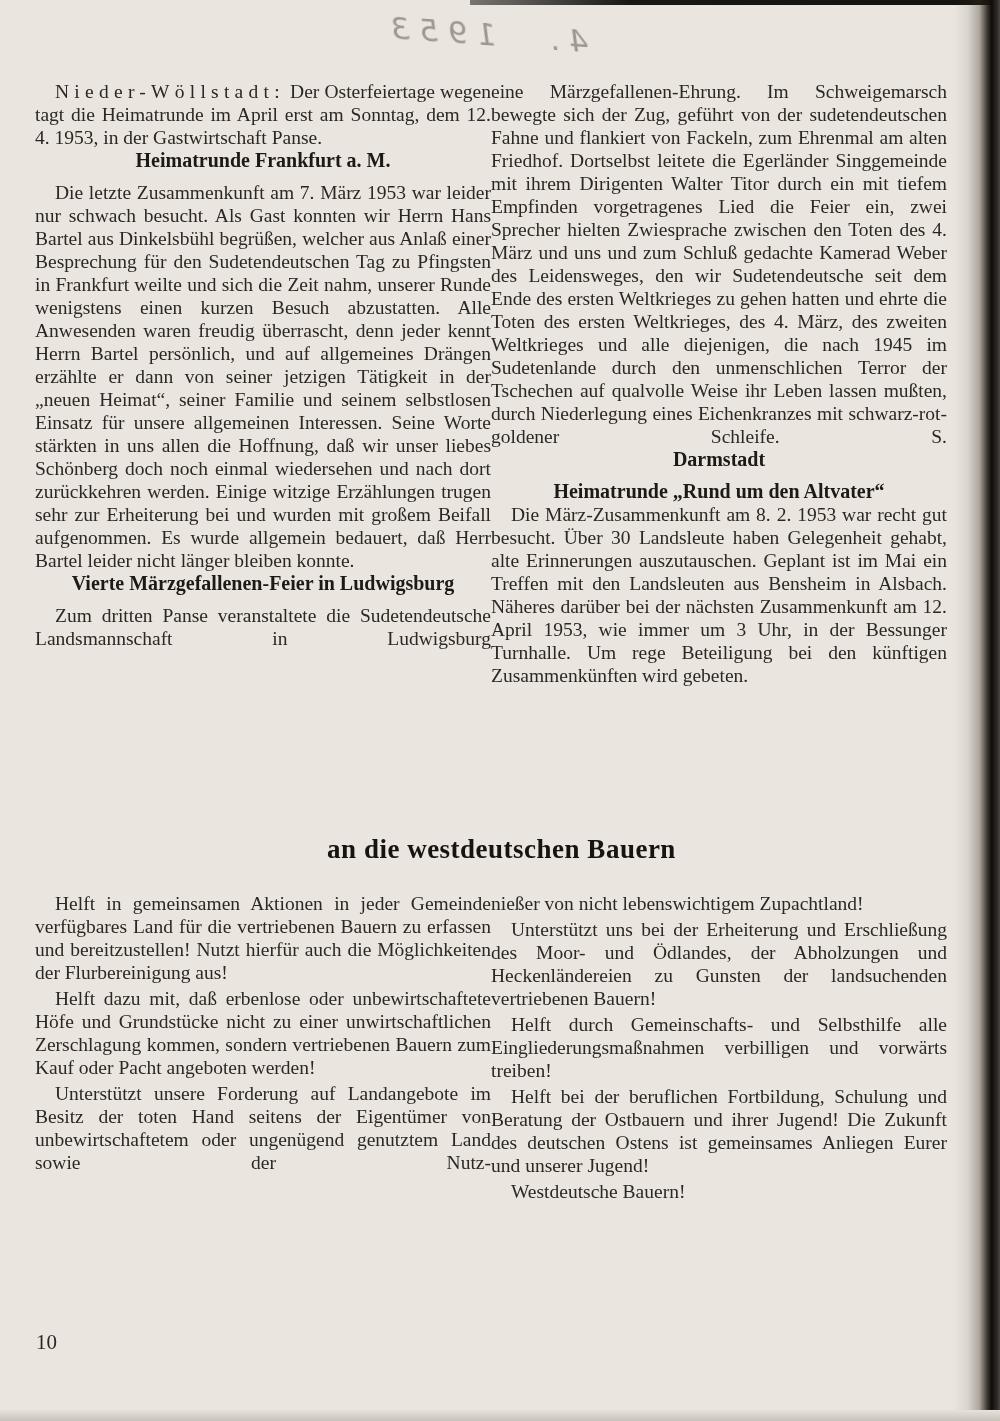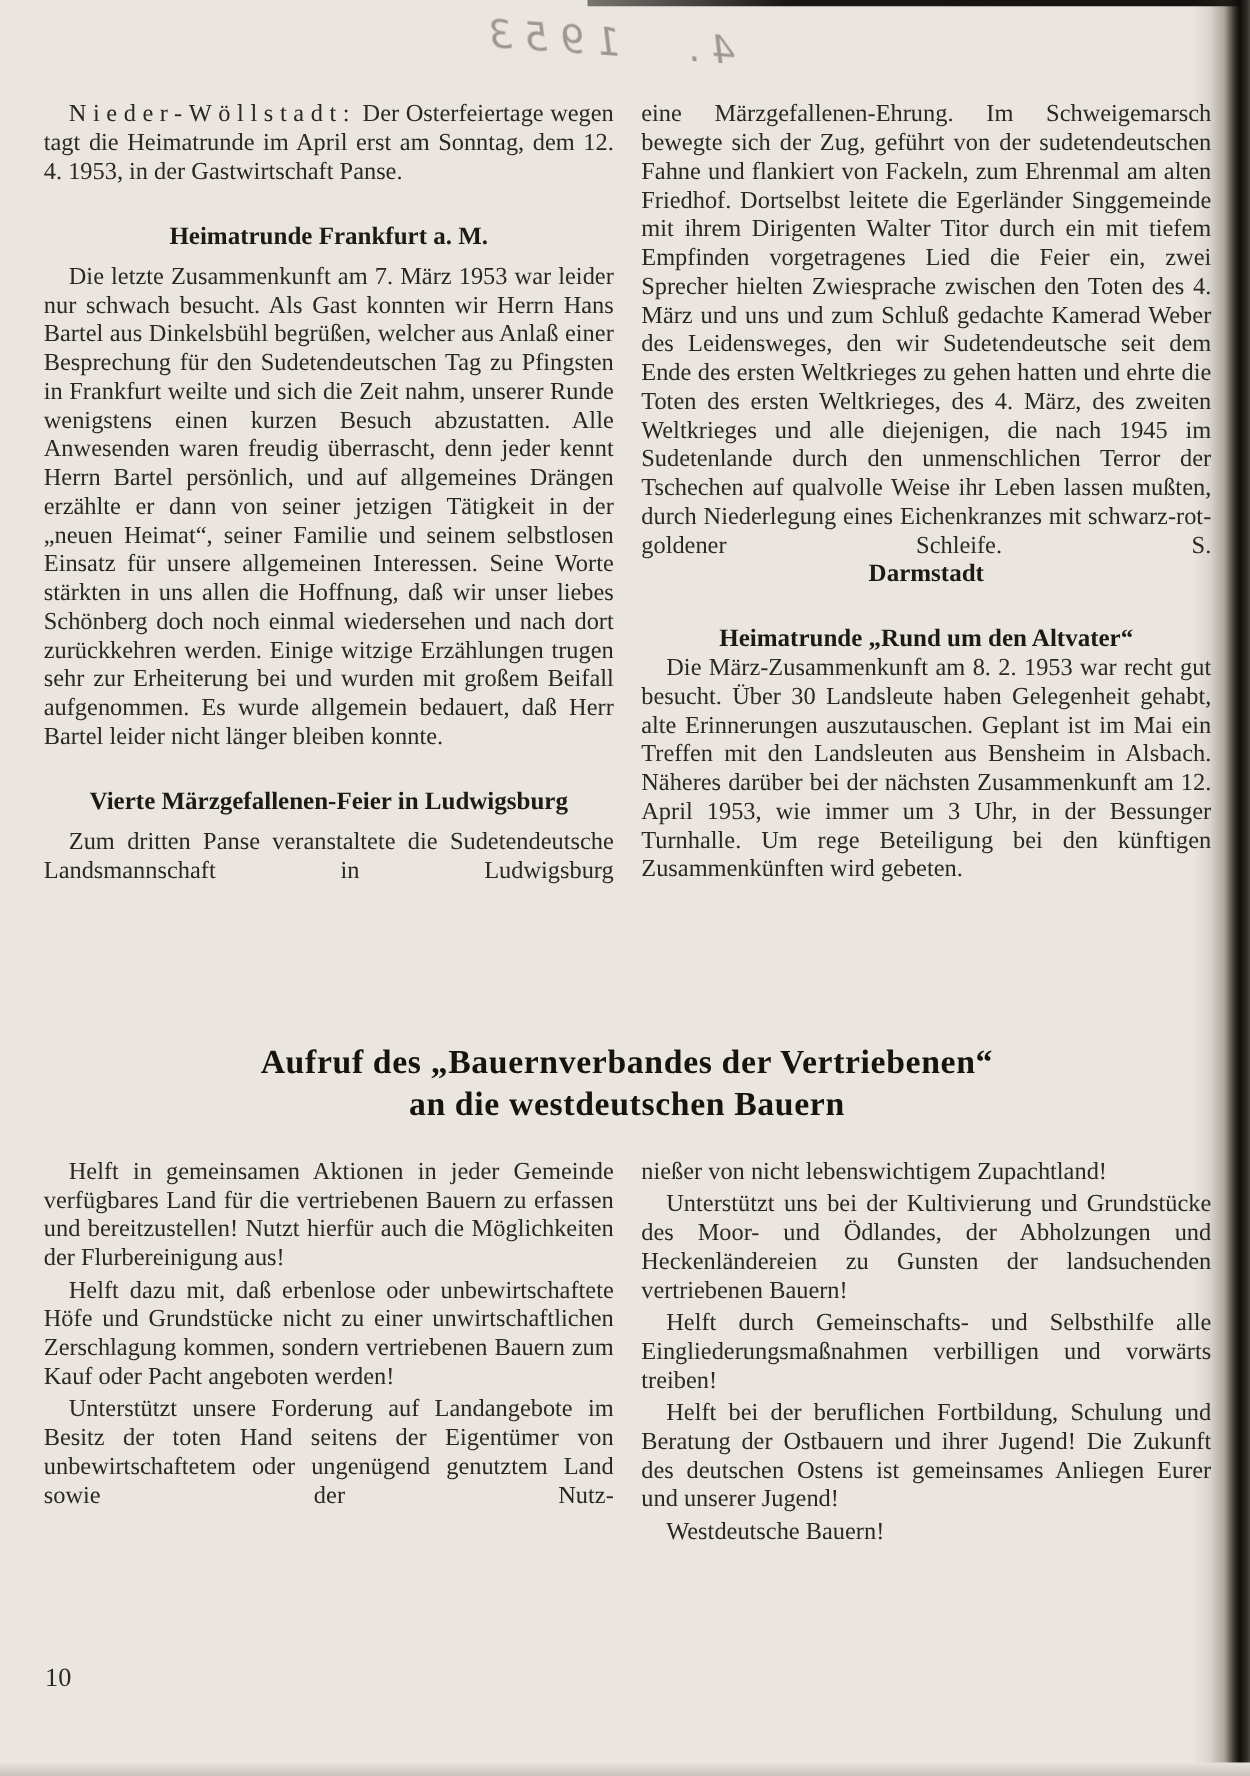--- a/index.html
+++ b/index.html
@@ -60,41 +60,40 @@
   }
   
   .content {
     position: absolute;
     top: 80px;
     left: 35px;
     width: 933px;
   }
   .row {
     display: flex;
-    gap: 22px;
     font-family: Liberation Serif, serif;
   }
   .row.top-row { min-height: 712px; }
   .col {
     width: 456px;
     flex: 0 0 456px;
   }
   .body-par {
     margin: 0;
     font-size: 19.5px;
     line-height: 23px;
     text-align: justify;
     hyphens: auto;
     -webkit-hyphens: auto;
   }
   .body-par.indent { text-indent: 20px; }
   .body-par.fill-last { text-align-last: justify; }
   .spaced { letter-spacing: 0.27em; }
   .col-heading {
-    margin: 29px 0 9px 0;
+    margin: 0 0 9px 0;
     font-size: 20px;
     line-height: 23px;
     font-weight: bold;
     text-align: center;
     color: #1d1a16;
   }
   .aufruf-heading {
     margin: 40px 0 26px 0;
     text-align: center;
     font-weight: bold;
@@ -141,33 +140,32 @@
       </div>
       <div class="col">
         <p class="body-par fill-last">eine Märzgefallenen-Ehrung. Im Schweigemarsch bewegte sich der Zug, geführt von der sudetendeutschen Fahne und flankiert von Fackeln, zum Ehrenmal am alten Friedhof. Dortselbst leitete die Egerländer Singgemeinde mit ihrem Dirigenten Walter Titor durch ein mit tiefem Empfinden vorgetragenes Lied die Feier ein, zwei Sprecher hielten Zwiesprache zwischen den Toten des 4. März und uns und zum Schluß gedachte Kamerad Weber des Leidensweges, den wir Sudetendeutsche seit dem Ende des ersten Weltkrieges zu gehen hatten und ehrte die Toten des ersten Weltkrieges, des 4. März, des zweiten Weltkrieges und alle diejenigen, die nach 1945 im Sudetenlande durch den unmenschlichen Terror der Tschechen auf qualvolle Weise ihr Leben lassen mußten, durch Niederlegung eines Eichenkranzes mit schwarz-rot-goldener Schleife. S.</p>
         <div class="col-heading" style="margin-top:0;">Darmstadt</div>
         <div class="col-heading" style="margin-bottom:0;">Heimatrunde „Rund um den Altvater“</div>
         <p class="body-par indent">Die März-Zusammenkunft am 8. 2. 1953 war recht gut besucht. Über 30 Landsleute haben Gelegenheit gehabt, alte Erinnerungen auszutauschen. Geplant ist im Mai ein Treffen mit den Landsleuten aus Bensheim in Alsbach. Näheres darüber bei der nächsten Zusammenkunft am 12. April 1953, wie immer um 3 Uhr, in der Bessunger Turnhalle. Um rege Beteiligung bei den künftigen Zusammenkünften wird gebeten.</p>
       </div>
     </div>
 
     <div class="aufruf-heading">
-      <div class="line">Aufruf des „Bauernverbandes der Vertriebenen“</div>
       <div class="line">an die westdeutschen Bauern</div>
     </div>
 
     <div class="row aufruf-row">
       <div class="col">
         <p class="body-par indent">Helft in gemeinsamen Aktionen in jeder Gemeinde verfügbares Land für die vertriebenen Bauern zu erfassen und bereitzustellen! Nutzt hierfür auch die Möglichkeiten der Flurbereinigung aus!</p>
         <p class="body-par indent">Helft dazu mit, daß erbenlose oder unbewirtschaftete Höfe und Grundstücke nicht zu einer unwirtschaftlichen Zerschlagung kommen, sondern vertriebenen Bauern zum Kauf oder Pacht angeboten werden!</p>
         <p class="body-par indent fill-last">Unterstützt unsere Forderung auf Landangebote im Besitz der toten Hand seitens der Eigentümer von unbewirtschaftetem oder ungenügend genutztem Land sowie der Nutz-</p>
       </div>
       <div class="col">
         <p class="body-par">nießer von nicht lebenswichtigem Zupachtland!</p>
-        <p class="body-par indent">Unterstützt uns bei der Kultivierung und Grundstücke des Moor- und Ödlandes, der Abholzungen und Heckenländereien zu Gunsten der landsuchenden vertriebenen Bauern!</p>
+        <p class="body-par indent">Unterstützt uns bei der Erheiterung und Erschließung des Moor- und Ödlandes, der Abholzungen und Heckenländereien zu Gunsten der landsuchenden vertriebenen Bauern!</p>
         <p class="body-par indent">Helft durch Gemeinschafts- und Selbsthilfe alle Eingliederungsmaßnahmen verbilligen und vorwärts treiben!</p>
         <p class="body-par indent">Helft bei der beruflichen Fortbildung, Schulung und Beratung der Ostbauern und ihrer Jugend! Die Zukunft des deutschen Ostens ist gemeinsames Anliegen Eurer und unserer Jugend!</p>
         <p class="body-par indent">Westdeutsche Bauern!</p>
       </div>
     </div>
 
   </div>
 
   <div class="page-number">10</div>
 

